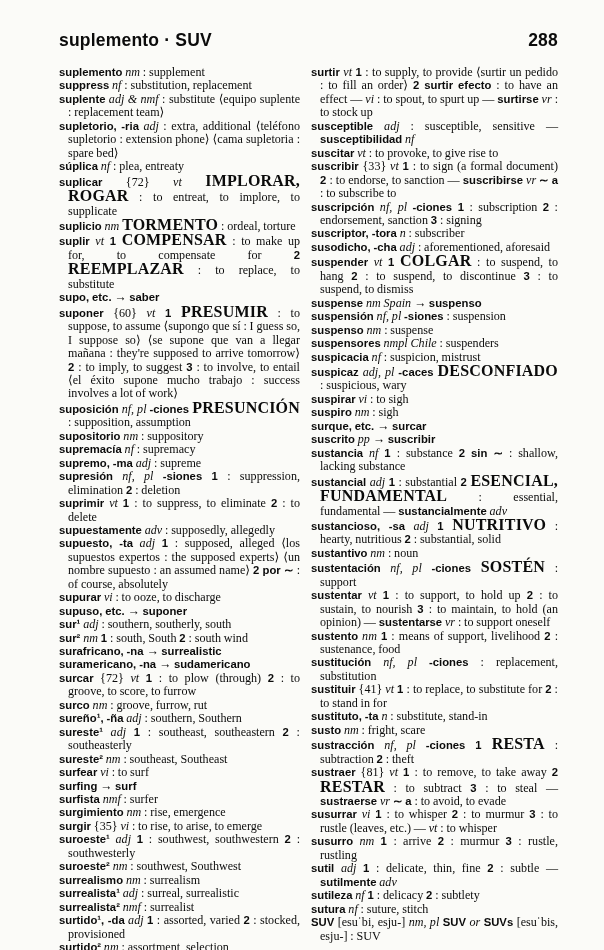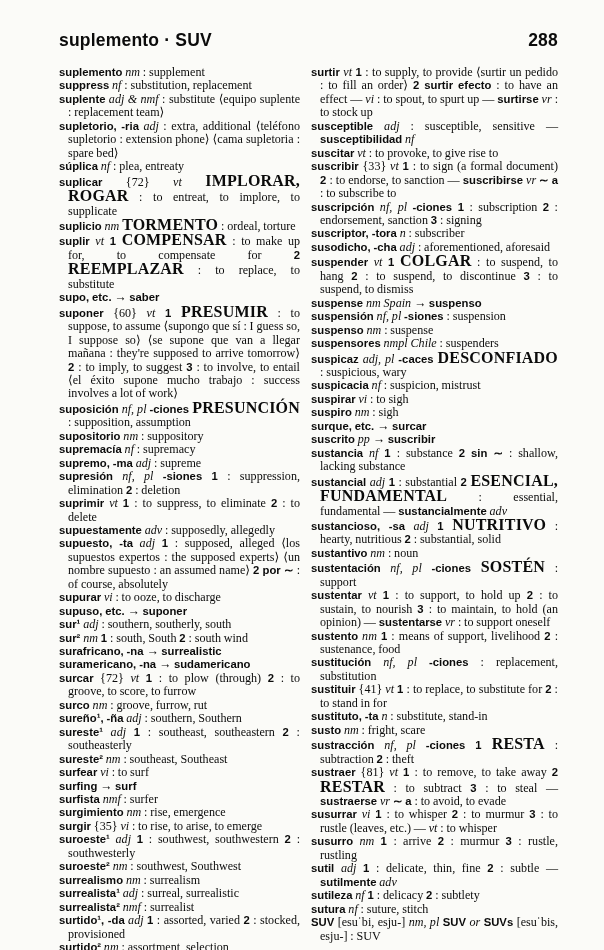--- a/index.html
+++ b/index.html
@@ -109,22 +109,22 @@
         <p class="entry"><span class="r-h">suscitar</span><span class="r-i"> vt </span><span class="r-t">: to provoke, to give rise to</span></p>
         <p class="entry"><span class="r-h">suscribir</span><span class="r-t"> {33} </span><span class="r-i">vt </span><span class="r-b">1 </span><span class="r-t">: to sign (a formal document) </span><span class="r-b">2 </span><span class="r-t">: to endorse, to sanction — </span><span class="r-b">suscribirse</span><span class="r-i"> vr </span><span class="r-b">∼ a </span><span class="r-t">: to subscribe to</span></p>
         <p class="entry"><span class="r-h">suscripción</span><span class="r-i"> nf, pl </span><span class="r-b">-ciones </span><span class="r-b">1 </span><span class="r-t">: subscription </span><span class="r-b">2 </span><span class="r-t">: endorsement, sanction </span><span class="r-b">3 </span><span class="r-t">: signing</span></p>
         <p class="entry"><span class="r-h">suscriptor, -tora</span><span class="r-i"> n </span><span class="r-t">: subscriber</span></p>
         <p class="entry"><span class="r-h">susodicho, -cha</span><span class="r-i"> adj </span><span class="r-t">: aforementioned, aforesaid</span></p>
         <p class="entry"><span class="r-h">suspender</span><span class="r-i"> vt </span><span class="r-b">1 </span><span class="r-c">COLGAR</span><span class="r-t"> : to suspend, to hang </span><span class="r-b">2 </span><span class="r-t">: to suspend, to discontinue </span><span class="r-b">3 </span><span class="r-t">: to suspend, to dismiss</span></p>
         <p class="entry"><span class="r-h">suspense</span><span class="r-i"> nm Spain </span><span class="r-t">→ </span><span class="r-h">suspenso</span></p>
         <p class="entry"><span class="r-h">suspensión</span><span class="r-i"> nf, pl </span><span class="r-b">-siones </span><span class="r-t">: suspension</span></p>
         <p class="entry"><span class="r-h">suspenso</span><span class="r-i"> nm </span><span class="r-t">: suspense</span></p>
         <p class="entry"><span class="r-h">suspensores</span><span class="r-i"> nmpl Chile </span><span class="r-t">: suspenders</span></p>
+        <p class="entry"><span class="r-h">suspicacia</span><span class="r-i"> nf </span><span class="r-t">: suspicion, mistrust</span></p>
         <p class="entry"><span class="r-h">suspicaz</span><span class="r-i"> adj, pl </span><span class="r-b">-caces </span><span class="r-c">DESCONFIADO</span><span class="r-t"> : suspicious, wary</span></p>
-        <p class="entry"><span class="r-h">suspicacia</span><span class="r-i"> nf </span><span class="r-t">: suspicion, mistrust</span></p>
         <p class="entry"><span class="r-h">suspirar</span><span class="r-i"> vi </span><span class="r-t">: to sigh</span></p>
         <p class="entry"><span class="r-h">suspiro</span><span class="r-i"> nm </span><span class="r-t">: sigh</span></p>
         <p class="entry"><span class="r-h">surque, etc.</span><span class="r-t"> → </span><span class="r-h">surcar</span></p>
         <p class="entry"><span class="r-h">suscrito</span><span class="r-i"> pp </span><span class="r-t">→ </span><span class="r-h">suscribir</span></p>
         <p class="entry"><span class="r-h">sustancia</span><span class="r-i"> nf </span><span class="r-b">1 </span><span class="r-t">: substance </span><span class="r-b">2 sin ∼ </span><span class="r-t">: shallow, lacking substance</span></p>
         <p class="entry"><span class="r-h">sustancial</span><span class="r-i"> adj </span><span class="r-b">1 </span><span class="r-t">: substantial </span><span class="r-b">2 </span><span class="r-c">ESENCIAL, FUNDAMENTAL</span><span class="r-t"> : essential, fundamental — </span><span class="r-b">sustancialmente</span><span class="r-i"> adv</span></p>
         <p class="entry"><span class="r-h">sustancioso, -sa</span><span class="r-i"> adj </span><span class="r-b">1 </span><span class="r-c">NUTRITIVO</span><span class="r-t"> : hearty, nutritious </span><span class="r-b">2 </span><span class="r-t">: substantial, solid</span></p>
         <p class="entry"><span class="r-h">sustantivo</span><span class="r-i"> nm </span><span class="r-t">: noun</span></p>
         <p class="entry"><span class="r-h">sustentación</span><span class="r-i"> nf, pl </span><span class="r-b">-ciones </span><span class="r-c">SOSTÉN</span><span class="r-t"> : support</span></p>
         <p class="entry"><span class="r-h">sustentar</span><span class="r-i"> vt </span><span class="r-b">1 </span><span class="r-t">: to support, to hold up </span><span class="r-b">2 </span><span class="r-t">: to sustain, to nourish </span><span class="r-b">3 </span><span class="r-t">: to maintain, to hold (an opinion) — </span><span class="r-b">sustentarse</span><span class="r-i"> vr </span><span class="r-t">: to support oneself</span></p>

